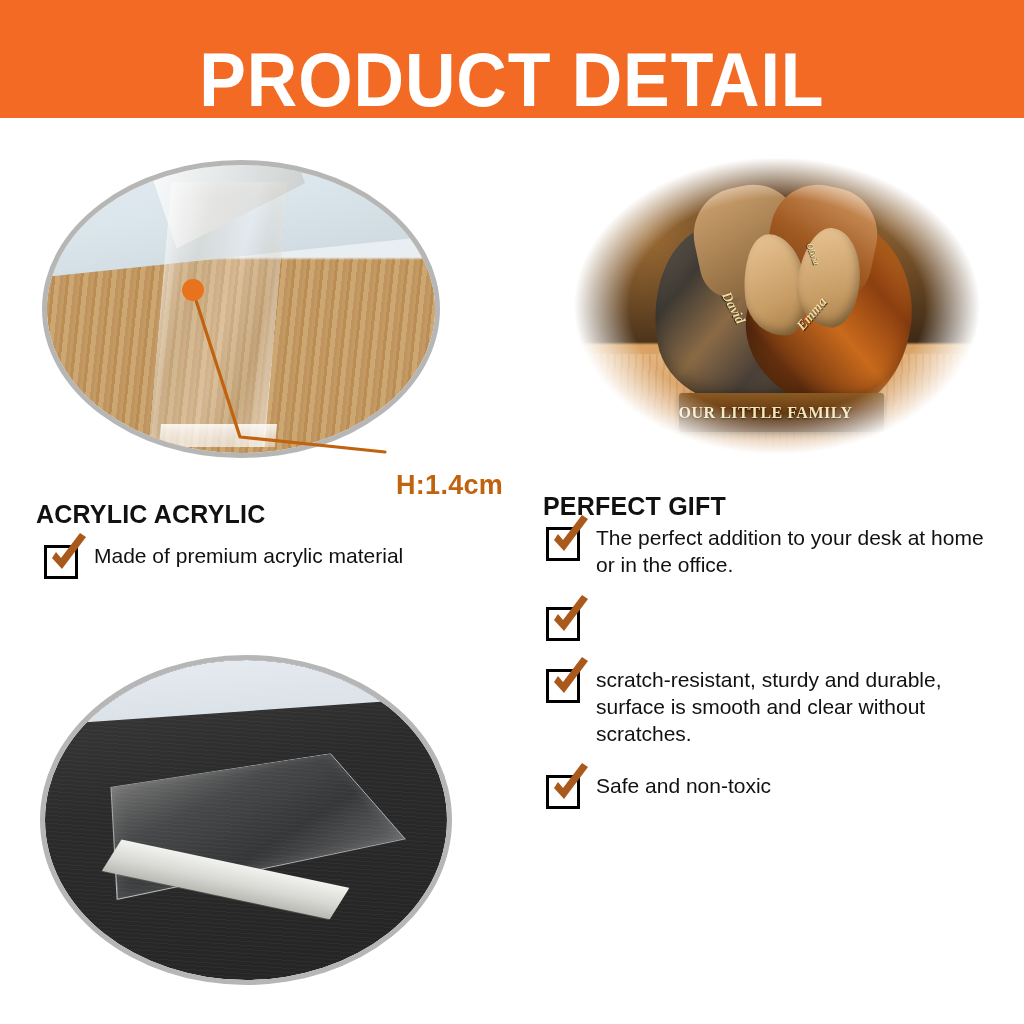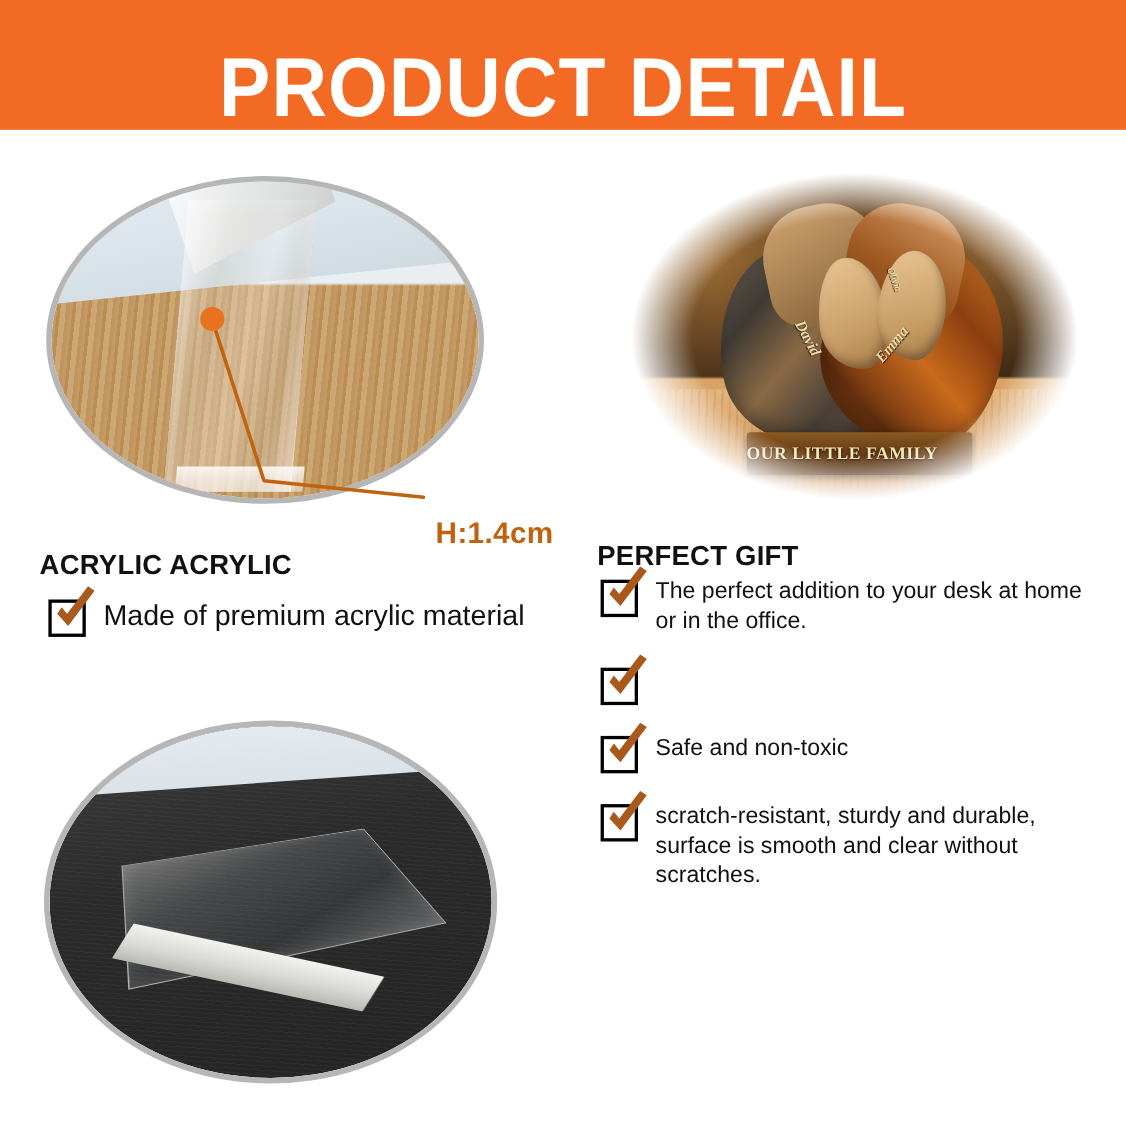--- a/index.html
+++ b/index.html
@@ -350,21 +350,21 @@
   .checkbox .tick {
     position: absolute;
     left: -3px;
     top: -17px;
     width: 48px;
     height: 48px;
     overflow: visible;
   }
   .feature-text {
     font-family: "Liberation Sans", sans-serif;
-    font-size: 26px;
+    font-size: 21px;
     line-height: 1.28;
     color: #111111;
   }
   #list-gift .feature-text { font-size: 21px; }
 </style>
 </head>
 <body>
 
 <div class="banner">
   <div class="banner-title">PRODUCT DETAIL</div>
@@ -442,23 +442,23 @@
         <path d="M8 27 L18 38 L42 6 L36 2 L17 27 L12 21 Z" fill="#a9591c"></path>
       </svg>
     </span>
   </div>
   <div class="feature-item">
     <span class="checkbox">
       <svg class="tick" viewBox="0 0 48 48">
         <path d="M8 27 L18 38 L42 6 L36 2 L17 27 L12 21 Z" fill="#a9591c"></path>
       </svg>
     </span>
-    <span class="feature-text">Safe and non-toxic</span>
+    <span class="feature-text">scratch-resistant, sturdy and durable, surface is smooth and clear without scratches.</span>
   </div>
   <div class="feature-item">
     <span class="checkbox">
       <svg class="tick" viewBox="0 0 48 48">
         <path d="M8 27 L18 38 L42 6 L36 2 L17 27 L12 21 Z" fill="#a9591c"></path>
       </svg>
     </span>
-    <span class="feature-text">scratch-resistant, sturdy and durable, surface is smooth and clear without scratches.</span>
+    <span class="feature-text">Safe and non-toxic</span>
   </div>
 </div>
 
 </body></html>

